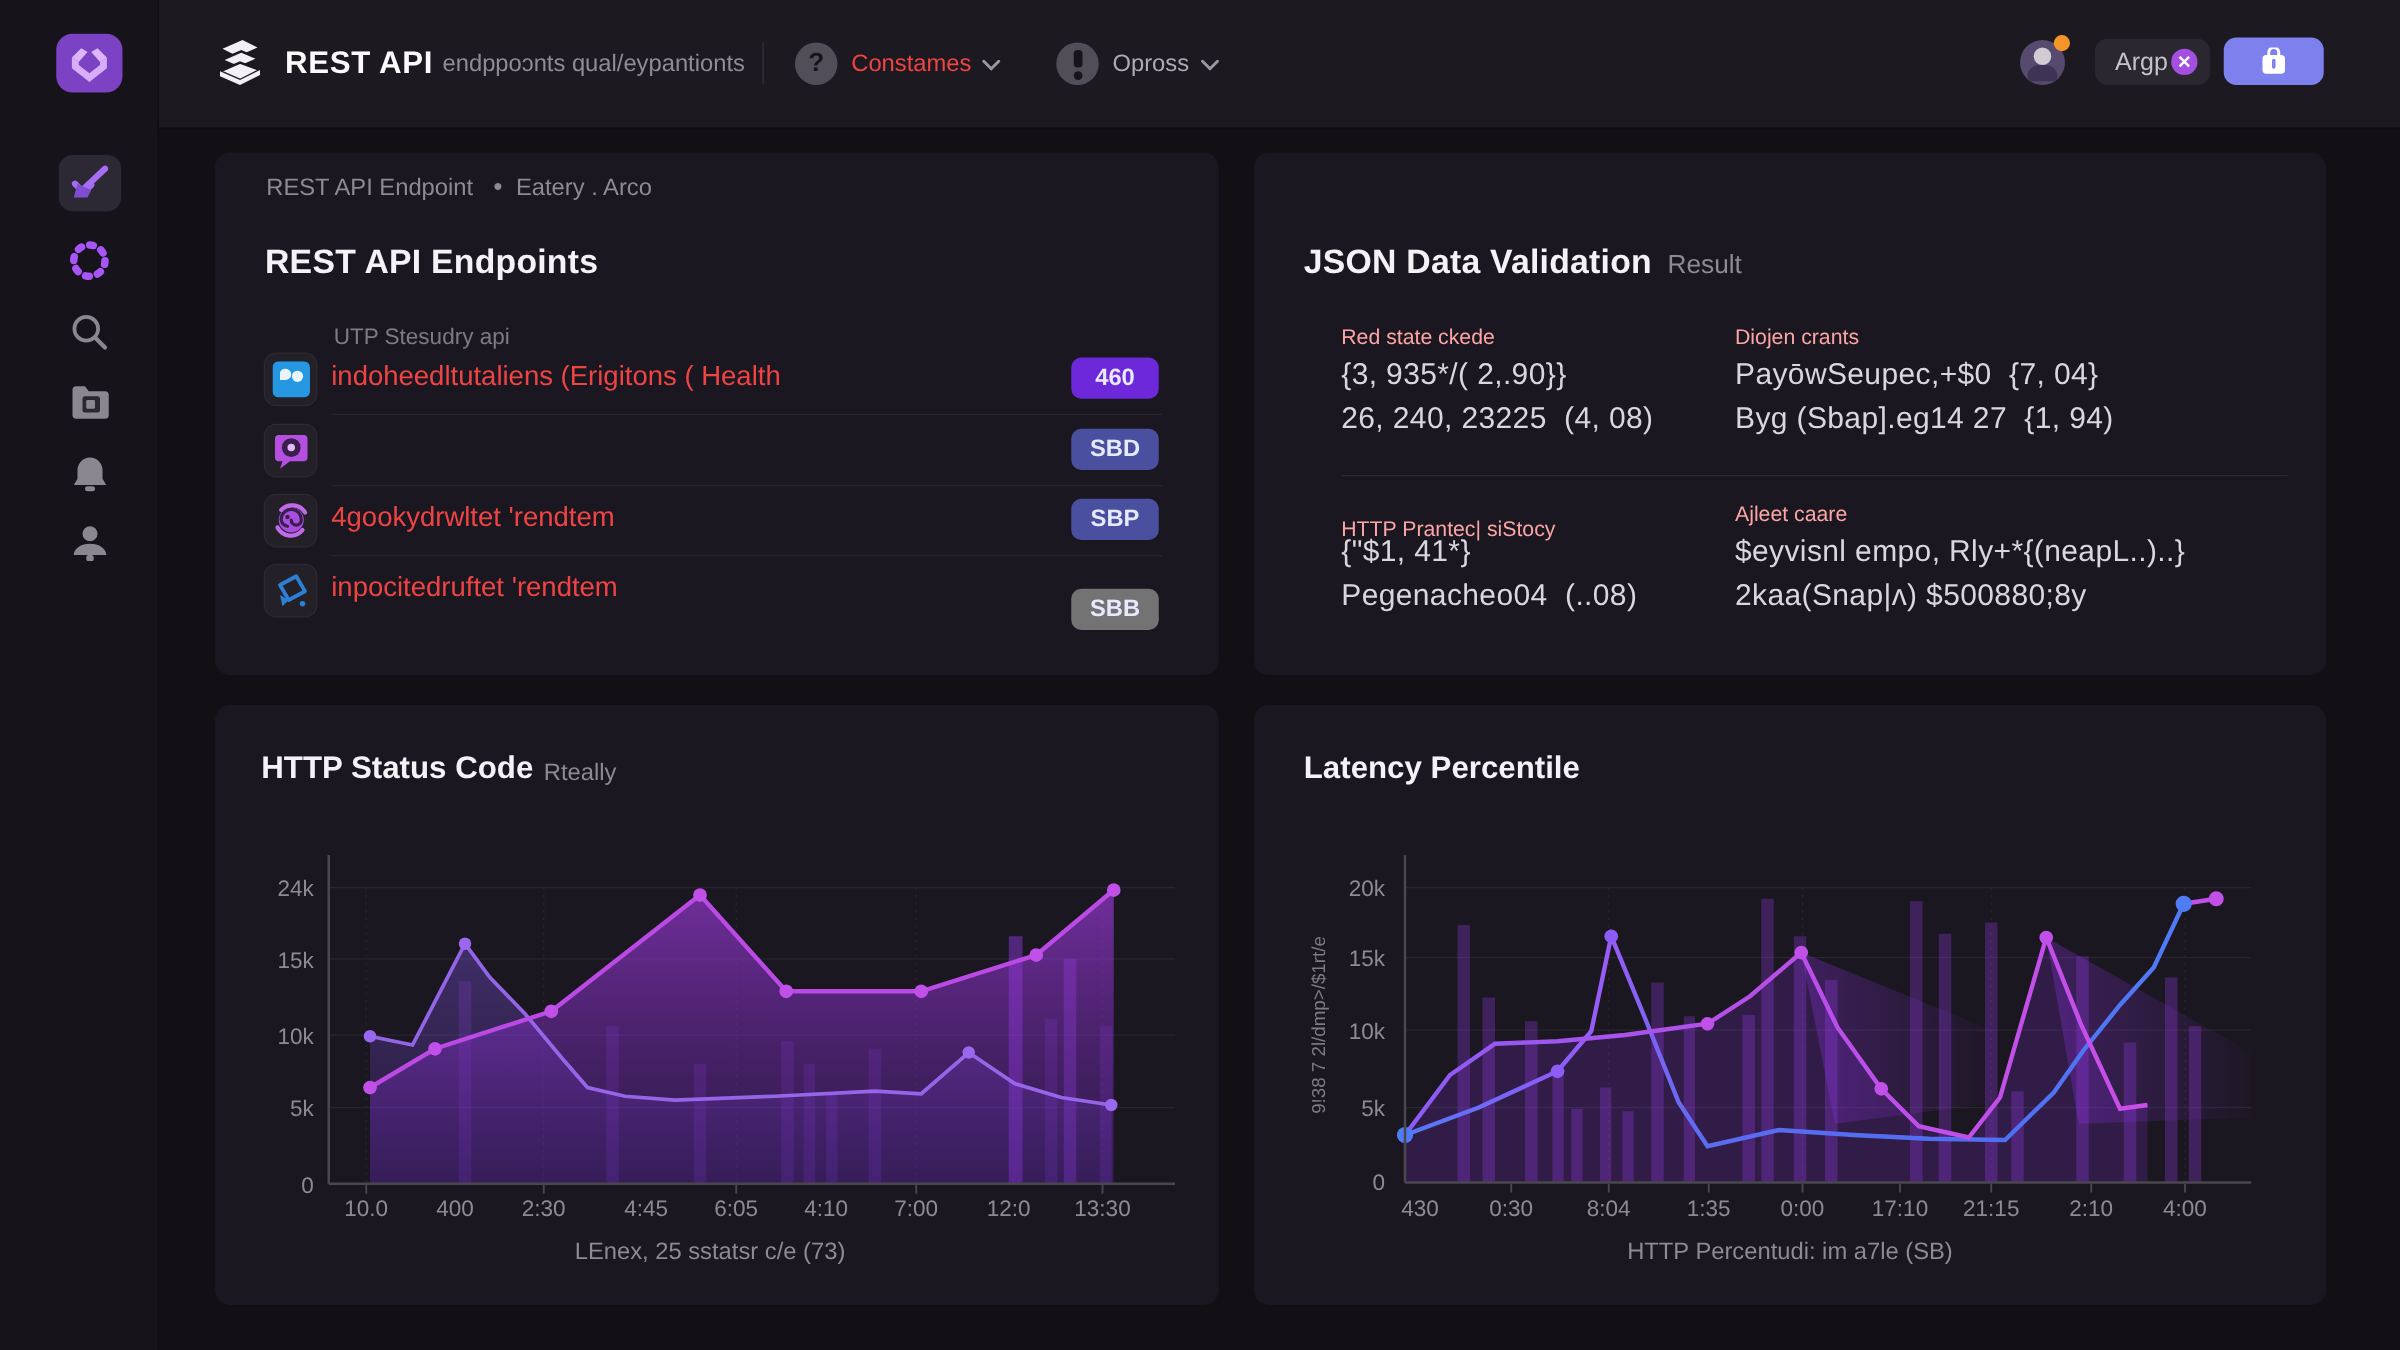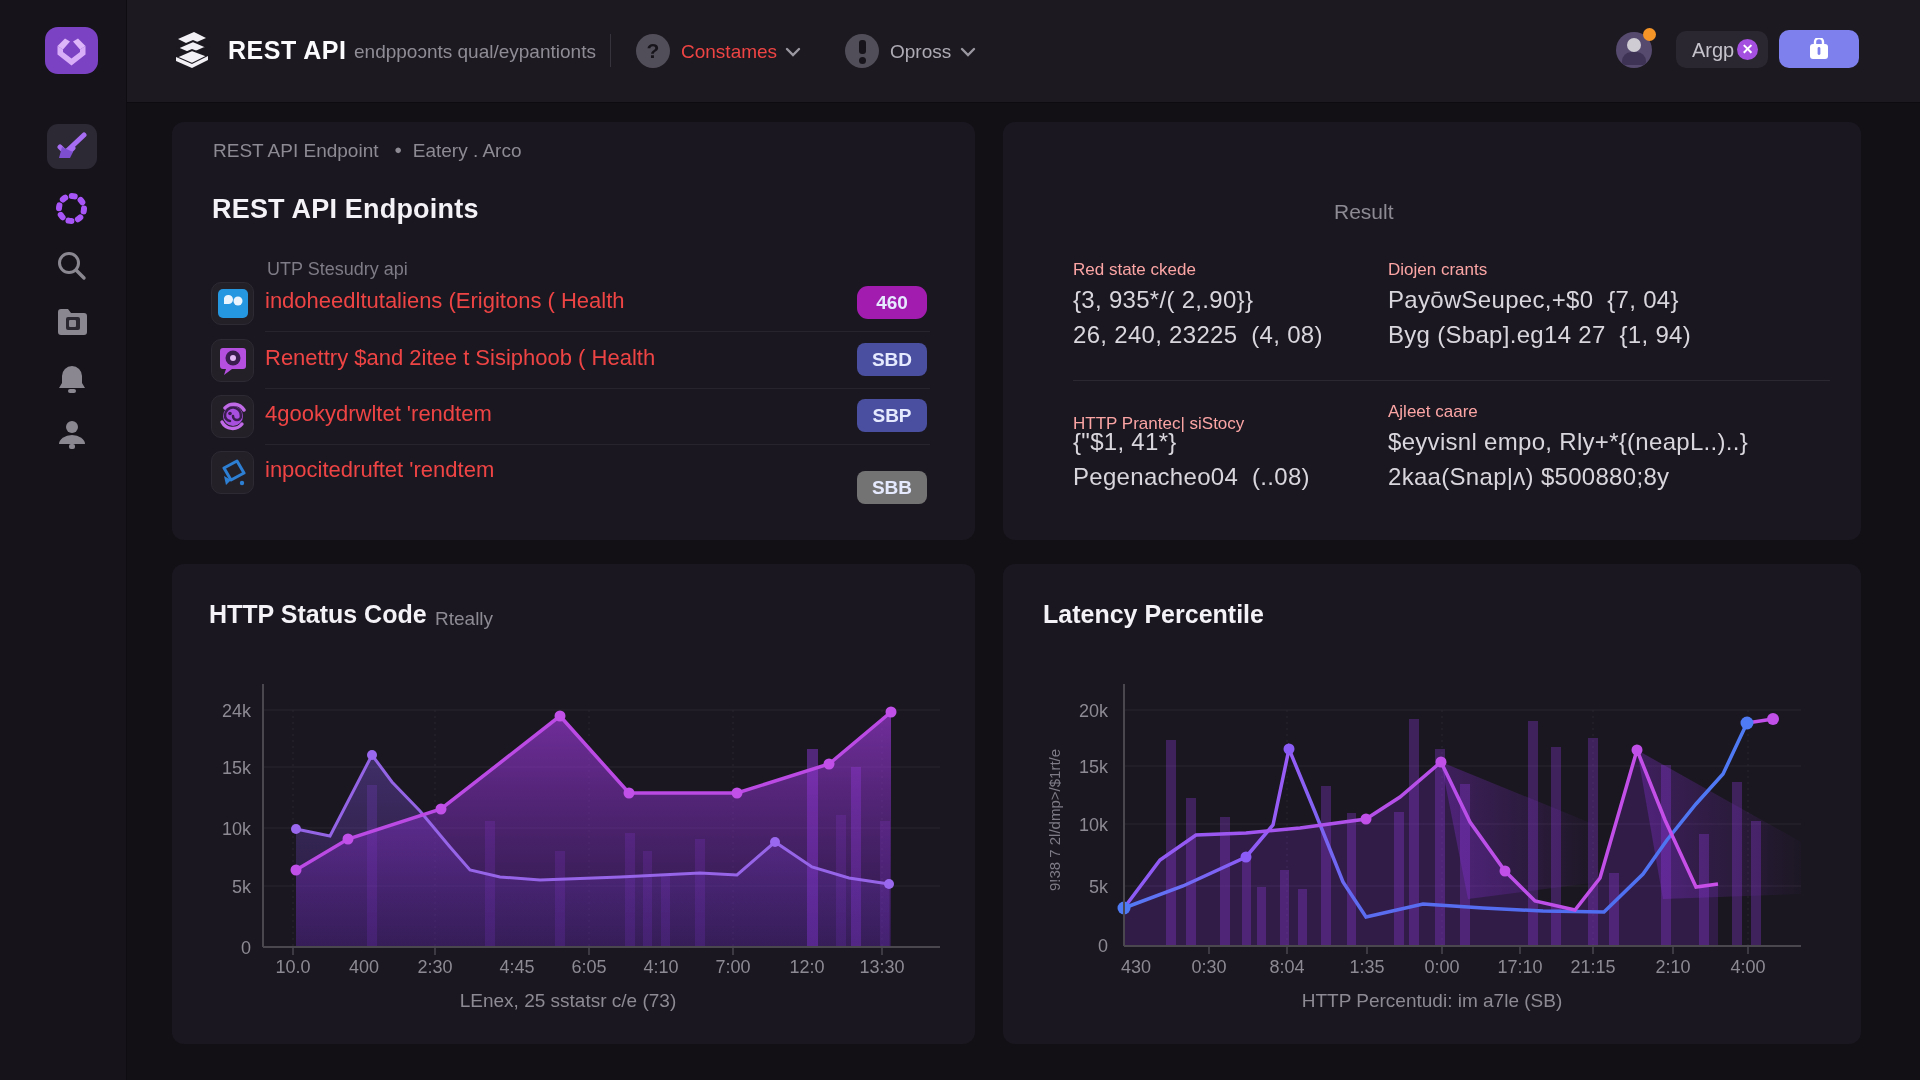--- a/index.html
+++ b/index.html
@@ -109,30 +109,29 @@
       </div>
     <div class="abs" style="left:95px; top:137px; font-size:18px; color:#7e7b86;">UTP Stesudry api</div>
 
     <div class="tile" style="top:160px;"></div>
     <svg class="abs" style="left:46px; top:167px;" width="30" height="29" viewBox="0 0 30 29">
       <rect x="0" y="0" width="30" height="29" rx="5" fill="#2596e0"></rect>
       <path d="M6 9 a4.5 4.5 0 0 1 4.5 -3 a4.5 4.5 0 0 1 0 9 L6 15 Z" fill="#eaf4fd"></path>
       <circle cx="20" cy="12" r="4.5" fill="#eaf4fd"></circle>
     </svg>
     <div class="rowtext abs" style="left:93px; top:166px;">indoheedltutaliens (Erigitons ( Health</div>
-    <div class="badge" style="left:685px; top:164px; background:#a21caf;border-radius:11px;">460</div>
+    <div class="badge" style="left:685px; top:164px; background:#6d28d9;">460</div>
     <div class="divider" style="top:209px;"></div>
 
     <div class="tile" style="top:217px;"></div>
     <svg class="abs" style="left:47px; top:224px;" width="28" height="30" viewBox="0 0 28 30">
       <path d="M4 2 L24 2 a3 3 0 0 1 3 3 L27 20 a3 3 0 0 1 -3 3 L13 23 L5 29 L7 23 L4 23 a3 3 0 0 1 -3 -3 L1 5 a3 3 0 0 1 3 -3 Z" fill="#b44fe0"></path>
       <circle cx="14" cy="12" r="7.5" fill="#3a1f4e"></circle>
       <circle cx="14" cy="12" r="3" fill="#e3b8f5"></circle>
     </svg>
-    <div class="rowtext abs" style="left:93px; top:223px;">Renettry $and 2itee t Sisiphoob ( Health</div>
     <div class="badge" style="left:685px; top:221px; background:#4a4f9f;">SBD</div>
     <div class="divider" style="top:266px;"></div>
 
     <div class="tile" style="top:273px;"></div>
     <svg class="abs" style="left:47px; top:280px;" width="28" height="29" viewBox="0 0 28 29">
       <circle cx="14" cy="14" r="10" fill="#a94fe0"></circle>
       <path d="M3 20 a12 12 0 0 0 20 2" stroke="#c06ae8" stroke-width="3.4" fill="none" stroke-linecap="round"></path>
       <path d="M25 8 a12 12 0 0 0 -19 -2" stroke="#c06ae8" stroke-width="3.4" fill="none" stroke-linecap="round"></path>
       <path d="M14 14 a4 4 0 0 0 8 0 a8 8 0 0 0 -16 -1 a5.5 5.5 0 0 0 5 6" stroke="#3a1f4e" stroke-width="2.6" fill="none" stroke-linecap="round"></path>
       <circle cx="11" cy="11.5" r="1.8" fill="#3a1f4e"></circle>
@@ -145,20 +144,23 @@
     <svg class="abs" style="left:48px; top:337px;" width="27" height="27" viewBox="0 0 27 27">
       <path d="M4 9 L17 2 L24 14 L11 21 Z" fill="none" stroke="#2d7fd3" stroke-width="3" stroke-linejoin="round"></path>
       <path d="M11 21 L6 26 L4 17 Z" fill="#2d7fd3"></path>
       <circle cx="22" cy="24" r="2.2" fill="#2d7fd3"></circle>
     </svg>
     <div class="rowtext abs" style="left:93px; top:335px;">inpocitedruftet 'rendtem</div>
     <div class="badge" style="left:685px; top:349px; background:#737373;">SBB</div>
   </div>
 
   <div class="panel" id="p2" style="left:1003px; top:122px; width:858px; height:418px;">
+    <div class="abs" style="left:40px; top:72px;">
+        <h1>JSON Data Validation</h1>
+      </div>
     <div class="abs" style="left:331px; top:78px; font-size:21px; color:#8d8a94;">Result</div>
 
     <div class="abs vlabel" style="left:70px; top:138px;">Red state ckede</div>
     <div class="abs val" style="left:70px; top:164px;">{3, 935*/( 2,.90}}</div>
     <div class="abs val" style="left:70px; top:199px;">26, 240, 23225&nbsp; (4, 08)</div>
 
     <div class="abs vlabel" style="left:385px; top:138px;">Diojen crants</div>
     <div class="abs val" style="left:385px; top:164px;">PayōwSeupec,+$0&nbsp; {7, 04}</div>
     <div class="abs val" style="left:385px; top:199px;">Byg (Sbap].eg14 27&nbsp; {1, 94)</div>
 

